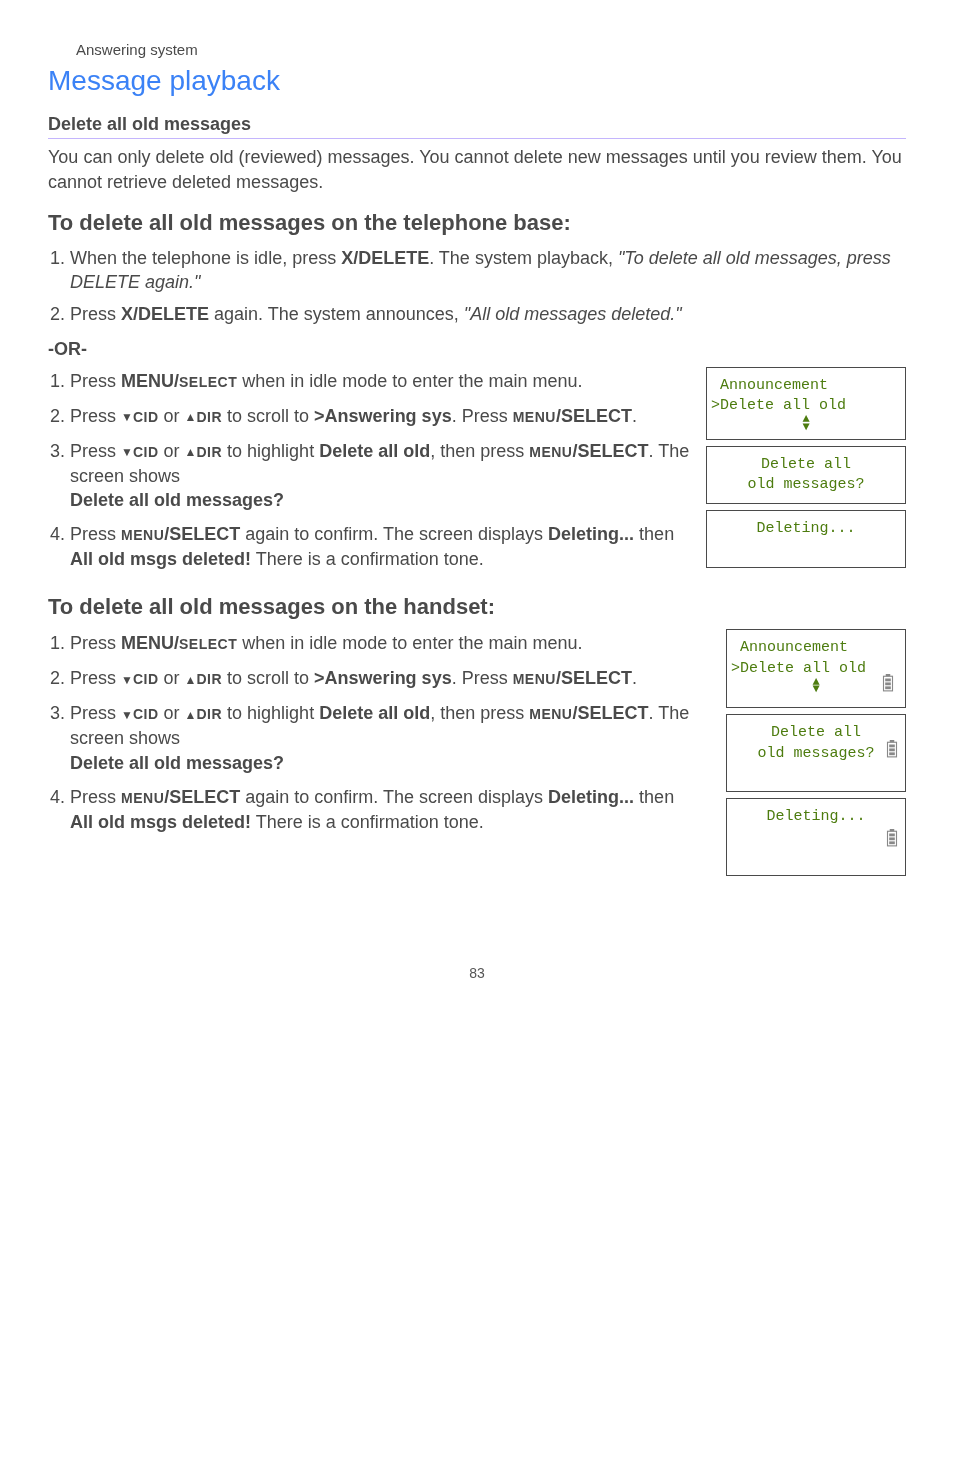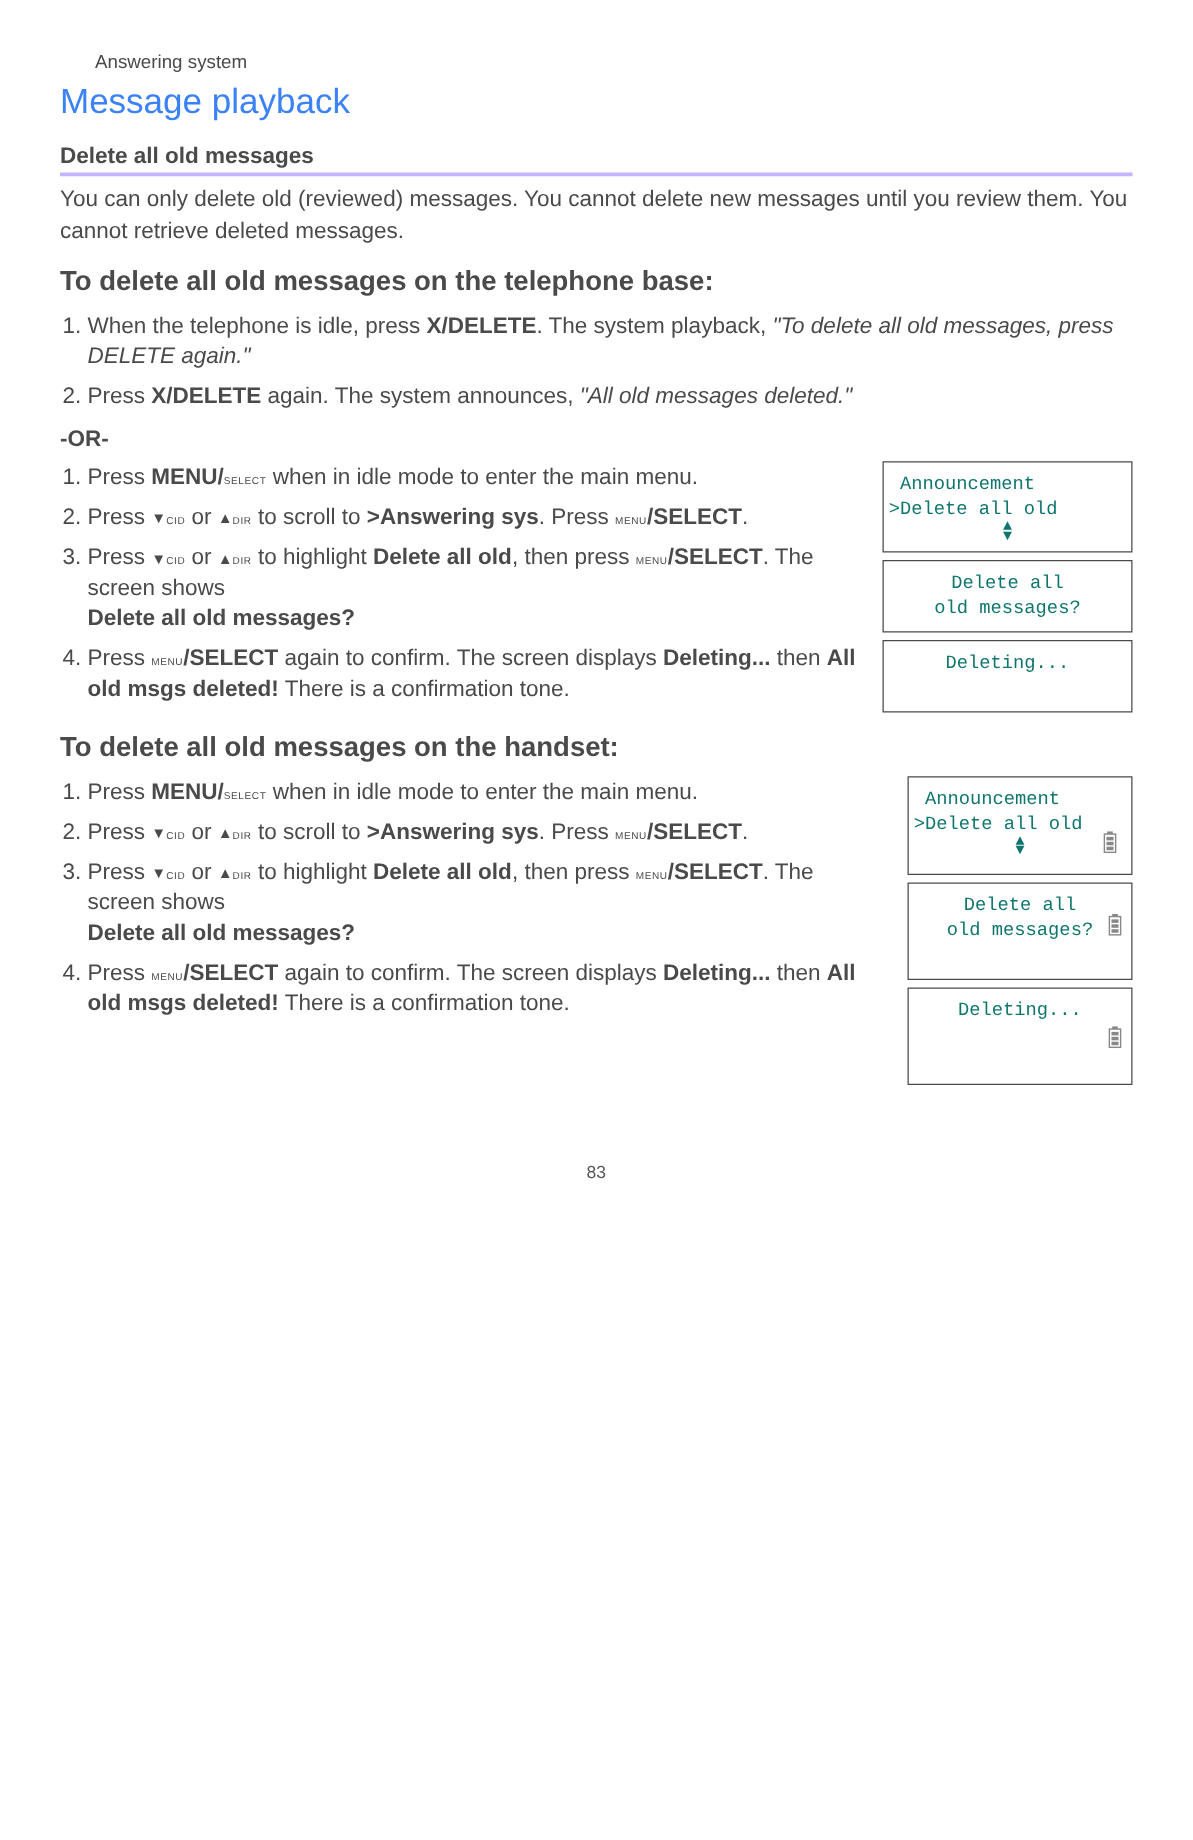--- a/index.html
+++ b/index.html
@@ -7,51 +7,51 @@
     padding: 40px 48px;
     font-family: Arial, Helvetica, sans-serif;
     background: #fff;
     color: #4a4a4a;
     line-height: 1.35;
     width: 954px;
     box-sizing: border-box;
   }
   .crumb { font-size: 15px; margin-left: 28px; }
   h1 { font-size: 28px; font-weight: normal; margin: 2px 0 12px; color:#3b82f6; }
-  h2 { font-size: 18px; font-weight: bold; margin: 0 0 2px; border-bottom: 3px solid #c4b5fd; padding-bottom: 2px; }
+  h2 { font-size: 18px; font-weight: bold; margin: 0 0 2px; border-bottom: 1px solid #c4b5fd; padding-bottom: 2px; }
   .intro { font-size: 18px; margin: 6px 0 14px; }
   h3 { font-size: 22px; font-weight: bold; margin: 10px 0 8px; }
   ol { margin: 0 0 10px 0; padding-left: 22px; }
   ol > li { font-size: 18px; margin-bottom: 8px; }
   .or { font-weight: bold; font-size: 18px; margin: 4px 0 6px; }
-  .small-caps { font-variant: all-small-caps; letter-spacing: .5px; font-weight: normal; font-size: 11px; }
+  .small-caps { font-variant: all-small-caps; letter-spacing: .5px; font-weight: bold; font-size: 20px; }
   .bold-inline { font-weight: bold; }
   .ital { font-style: italic; }
   .layout { display: flex; gap: 14px; align-items: flex-start; }
   .left { flex: 1; }
   .right { width: 200px; display:flex; flex-direction:column; gap:6px; }
   .right.nudge { width: 180px; padding-left: 20px; }
   .lcd {
     border: 1.5px solid #4a4a4a;
     padding: 8px 4px;
     font-family: "Courier New", monospace;
     font-size: 15px;
     text-align: center;
-    color: #0f766e;
+    color: #4d7c0f;
     position: relative;
     min-height: 58px;
     box-sizing: border-box;
   }
   .lcd.wide { width: 100%; }
   .arrow-updown { font-size: 12px; line-height: .6; }
   .batt {
     position: absolute; right: 6px; display:inline-block;
   }
   .batt svg { width:14px; height:18px; }
-  .pagenum { text-align:center; font-size:14px; margin-top: 60px; color:#555; }
+  .pagenum { text-align:center; font-size:14px; margin-top: 88px; color:#555; }
   .tri { display:inline-block; font-size: 12px; vertical-align: middle; }
 </style>
 </head>
 <body>
 
 <div class="crumb">Answering system</div>
 <h1>Message playback</h1>
 <h2>Delete all old messages</h2>
 <p class="intro">You can only delete old (reviewed) messages. You cannot delete new messages until you review them. You cannot retrieve deleted messages.</p>
 

